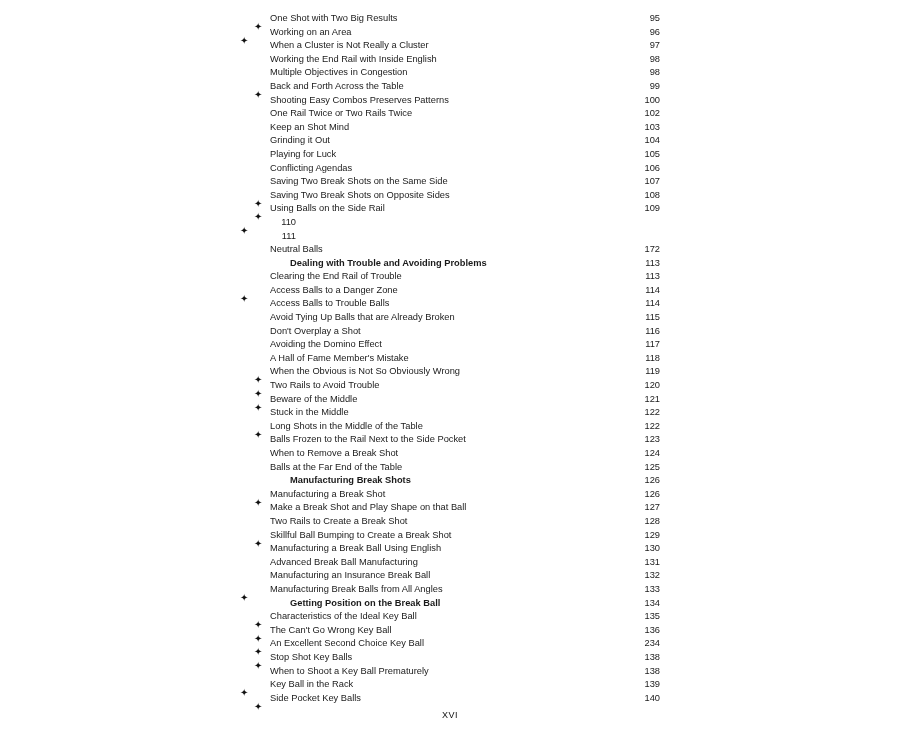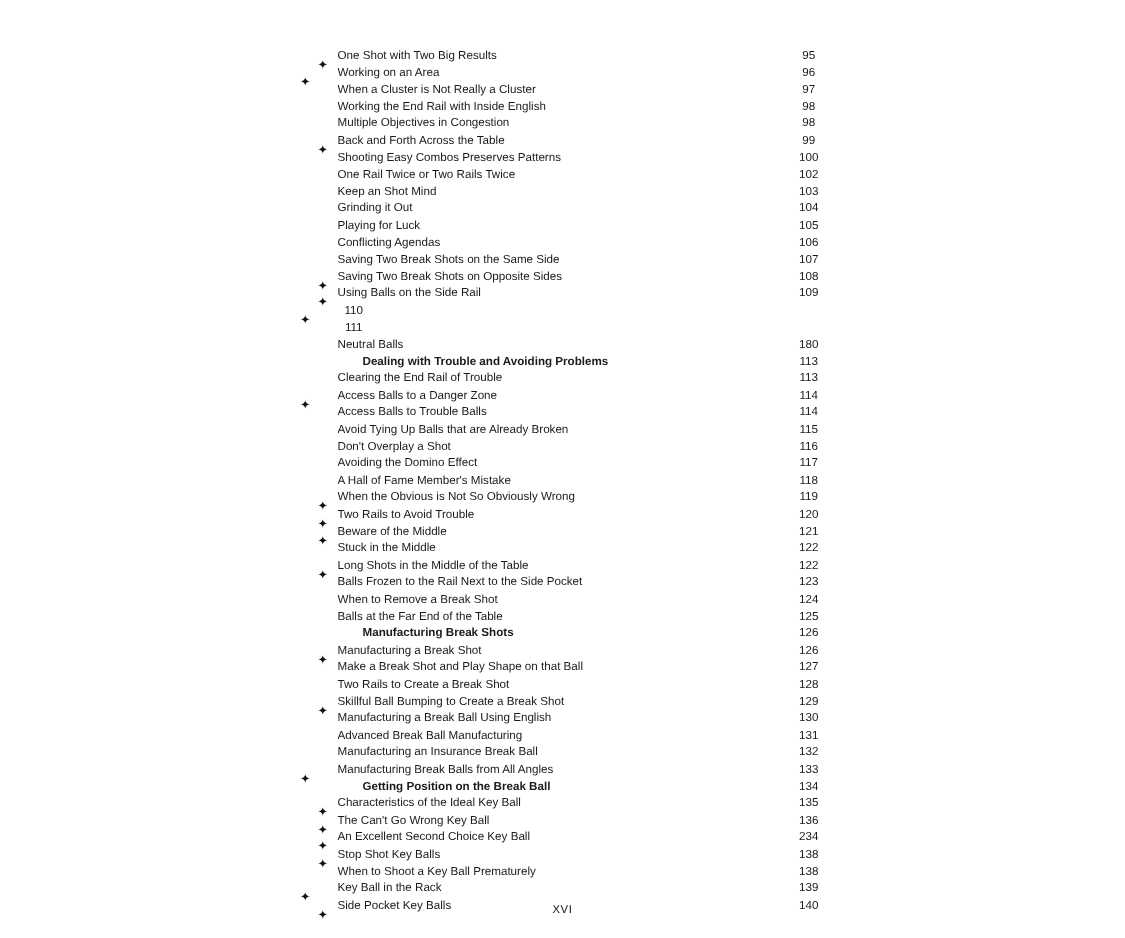--- a/index.html
+++ b/index.html
@@ -71,29 +71,28 @@
   .leader {
     flex: 1 1 auto;
     border-bottom: 1px dotted #555;
     position: relative;
     top: -2px;
     margin-right: 4px;
     min-width: 8px;
   }
   .page-col {
     flex: 0 0 26px;
-    text-align: center;
+    text-align: right;
     font-size: 9.3px;
-    margin-top: 26px;
   }
   .folio {
     position: absolute;
     left: 0;
     right: 0;
-    bottom: 18px;
+    bottom: 30px;
     text-align: center;
     font-size: 9px;
     letter-spacing: 0.5px;
     color: #111;
   }
 </style>
 </head>
 <body>
 
 <div id="toc-page">
@@ -237,21 +236,21 @@
       <li class="toc-row">
         <span class="bullet-col"></span>
         <span class="page-col">111</span>
       </li>
       <li class="toc-row">
         <span class="bullet-col"></span>
         <span class="title-col">
           <span class="title-text">Neutral Balls</span>
           <span class="leader"></span>
         </span>
-        <span class="page-col">180</span>
+        <span class="page-col">172</span>
       </li>
       <li class="toc-row bold">
         <span class="bullet-col"></span>
         <span class="title-col">
           <span class="title-text">Dealing with Trouble and Avoiding Problems</span>
           <span class="leader"></span>
         </span>
         <span class="page-col">113</span>
       </li>
       <li class="toc-row">

